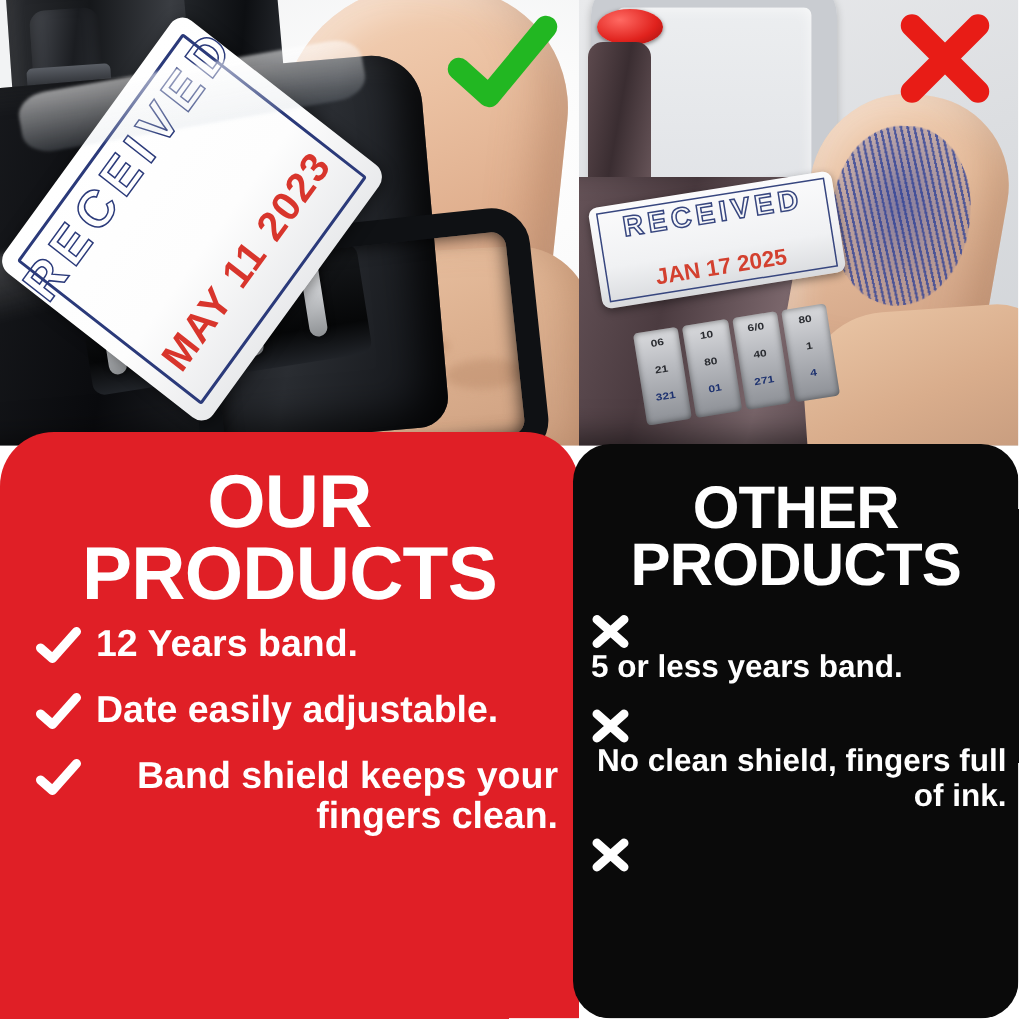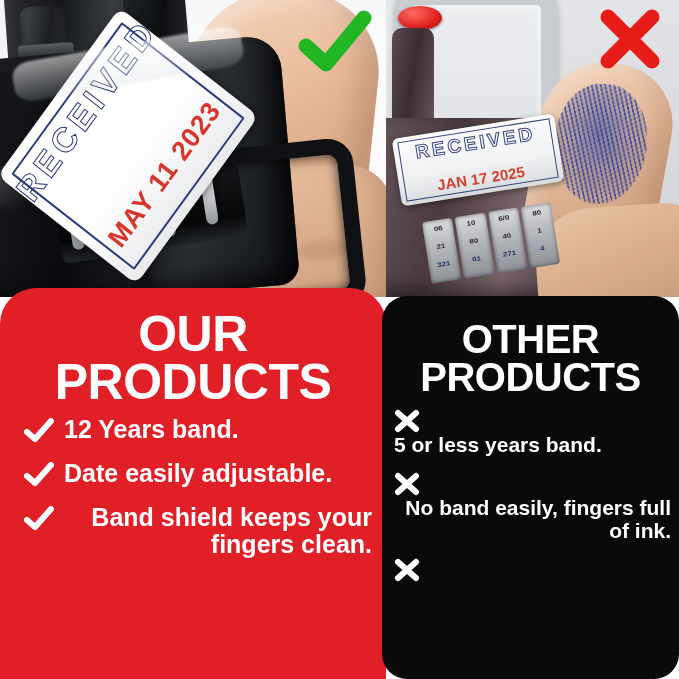--- a/index.html
+++ b/index.html
@@ -538,21 +538,21 @@
         <li class="bullet">
           <svg class="bullet-icon" viewBox="0 0 26 24" aria-hidden="true">
             <path d="M4 4 L22 20 M22 4 L4 20" stroke="#ffffff" stroke-width="6" stroke-linecap="round"></path>
           </svg>
           <span class="bullet-text">5 or less years band.</span>
         </li>
         <li class="bullet">
           <svg class="bullet-icon" viewBox="0 0 26 24" aria-hidden="true">
             <path d="M4 4 L22 20 M22 4 L4 20" stroke="#ffffff" stroke-width="6" stroke-linecap="round"></path>
           </svg>
-          <span class="bullet-text">No band easily, fingers full of ink.</span>
+          <span class="bullet-text">No clean shield, fingers full of ink.</span>
         </li>
         <li class="bullet">
           <svg class="bullet-icon" viewBox="0 0 26 24" aria-hidden="true">
             <path d="M4 4 L22 20 M22 4 L4 20" stroke="#ffffff" stroke-width="6" stroke-linecap="round"></path>
           </svg>
         </li>
       </ul>
     </section>
   </div>
 </div>

